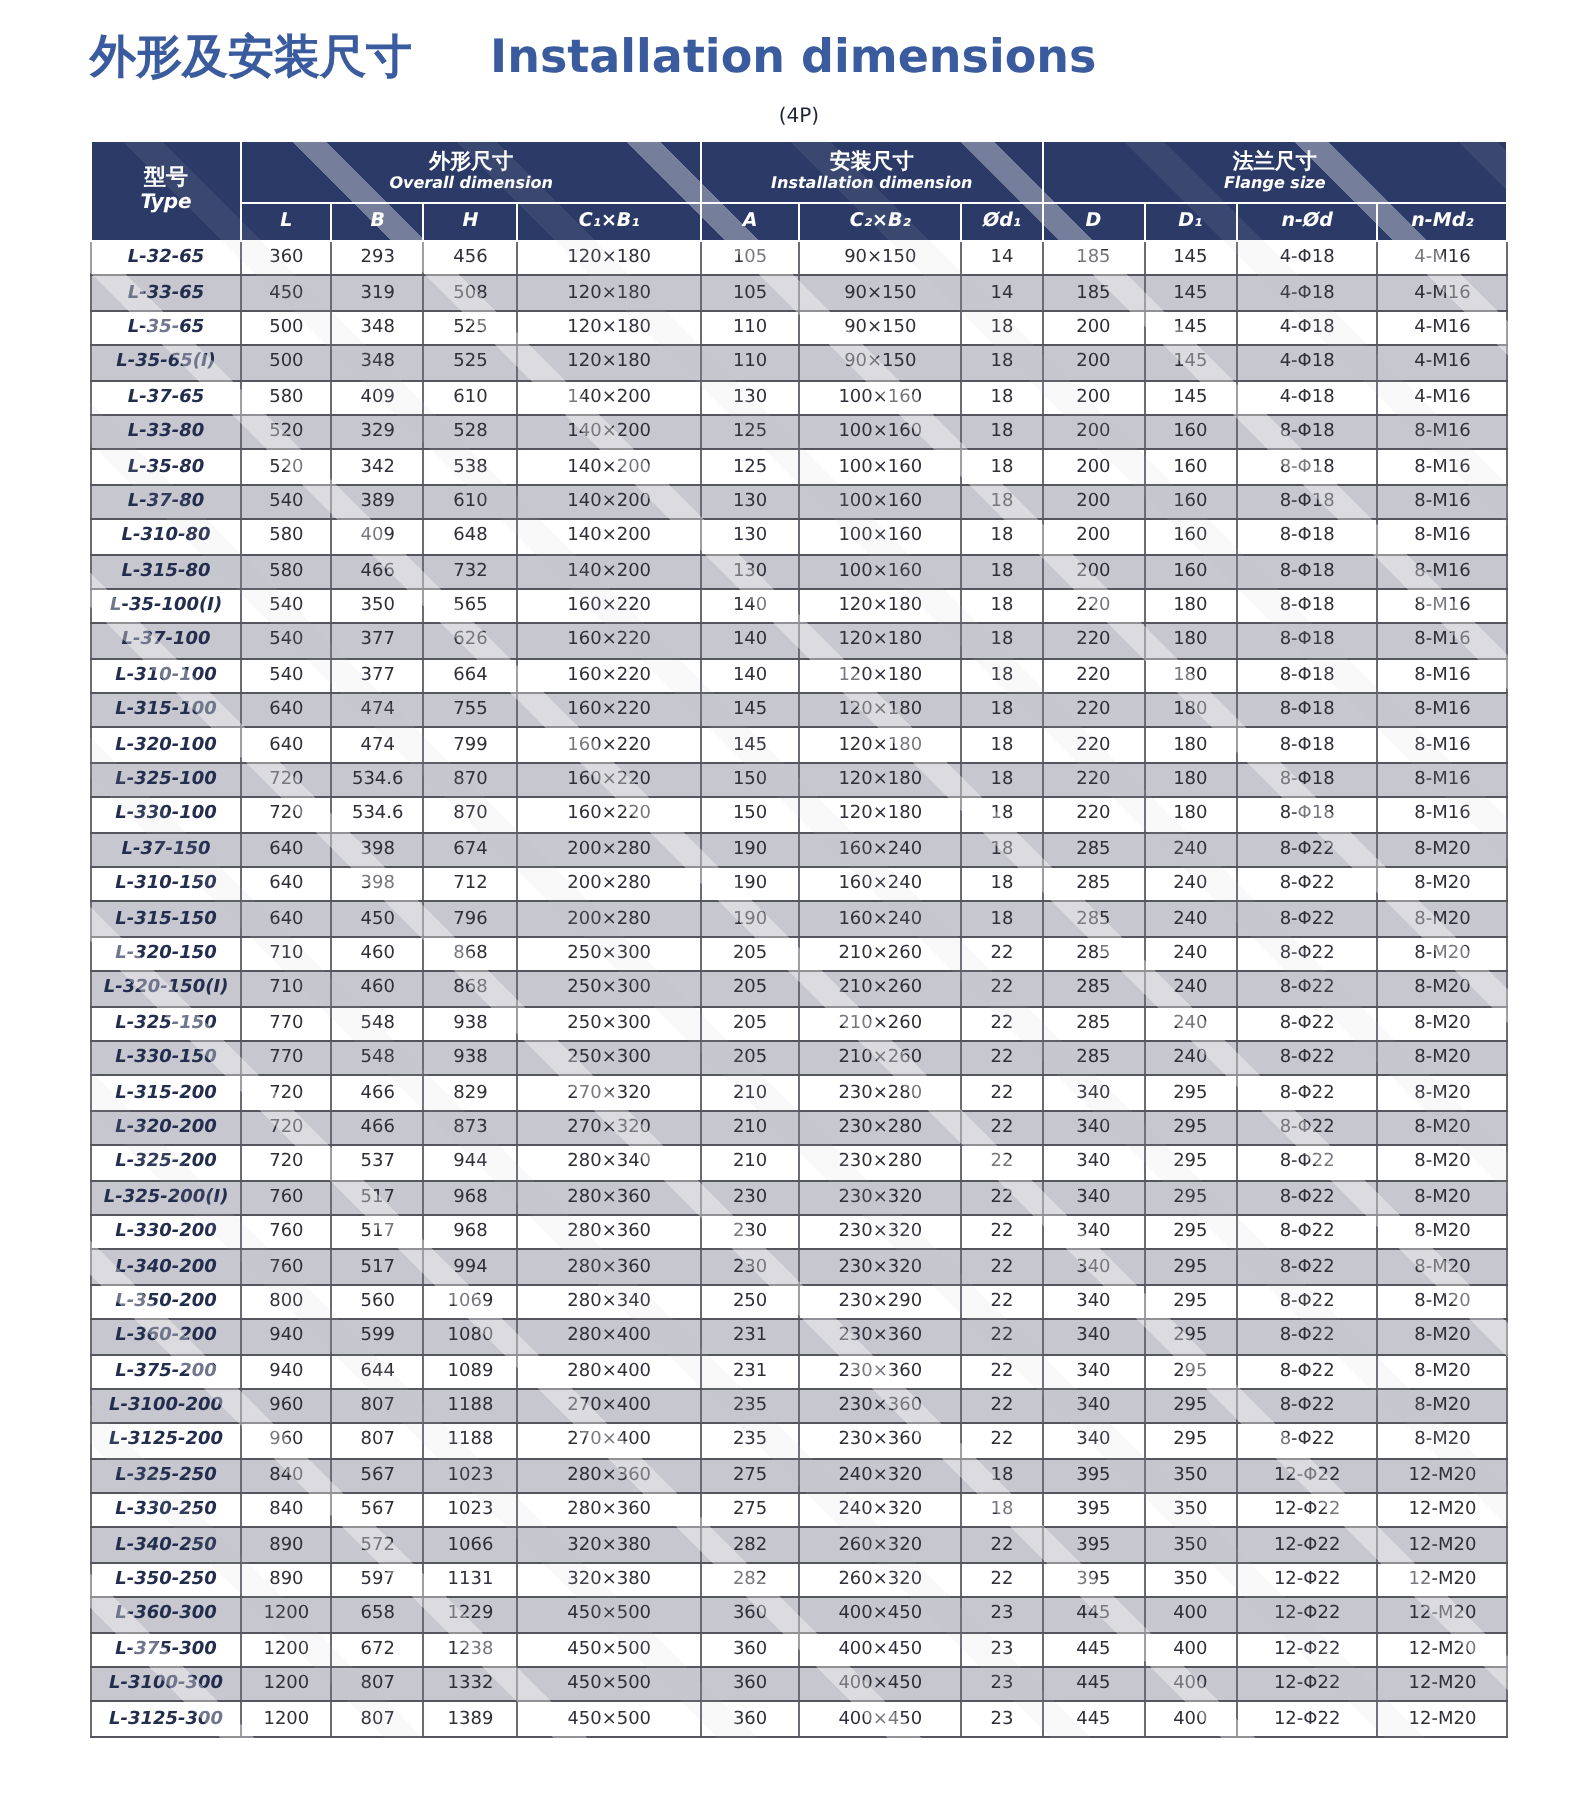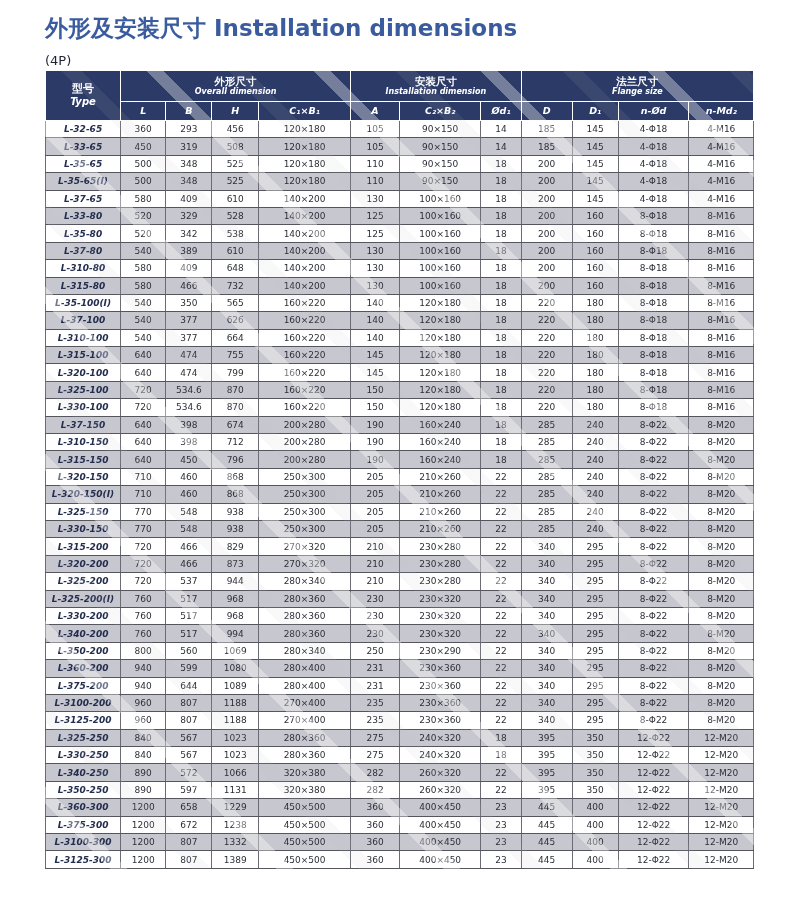--- a/index.html
+++ b/index.html
@@ -6,24 +6,24 @@
   body{
     width:790px;height:910px;background:#ffffff;position:relative;
     font-family:"DejaVu Sans","Liberation Sans",sans-serif;
     -webkit-font-smoothing:antialiased;
   }
   .page-title{
     position:absolute;left:45px;top:13px;margin:0;
     font-size:23px;font-weight:bold;color:#3a5c9e;letter-spacing:0px;
     white-space:nowrap;
   }
-  .page-title .en{font-weight:bold;}
+  .page-title .en{font-weight:bold;margin-left:31px;}
   .corner-note{
     position:absolute;left:45px;top:53px;width:709px;
-    text-align:left;font-size:13px;color:#1e2433;
+    text-align:center;font-size:10px;color:#1e2433;
   }
   .table-wrap{
     position:absolute;left:45px;top:70px;width:709px;
   }
   table{
     border-collapse:collapse;width:100%;table-layout:fixed;
     border:1px solid #63636b;
   }
   thead th{
     background:#2b3a66;color:#ffffff;border:1px solid #ffffff;

